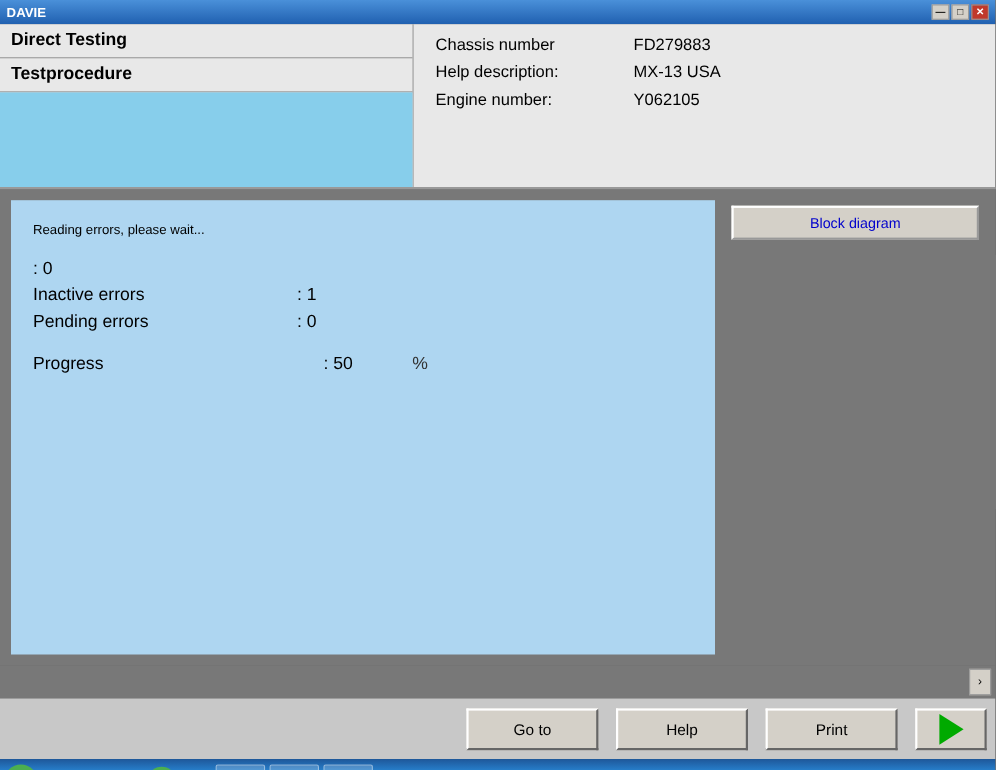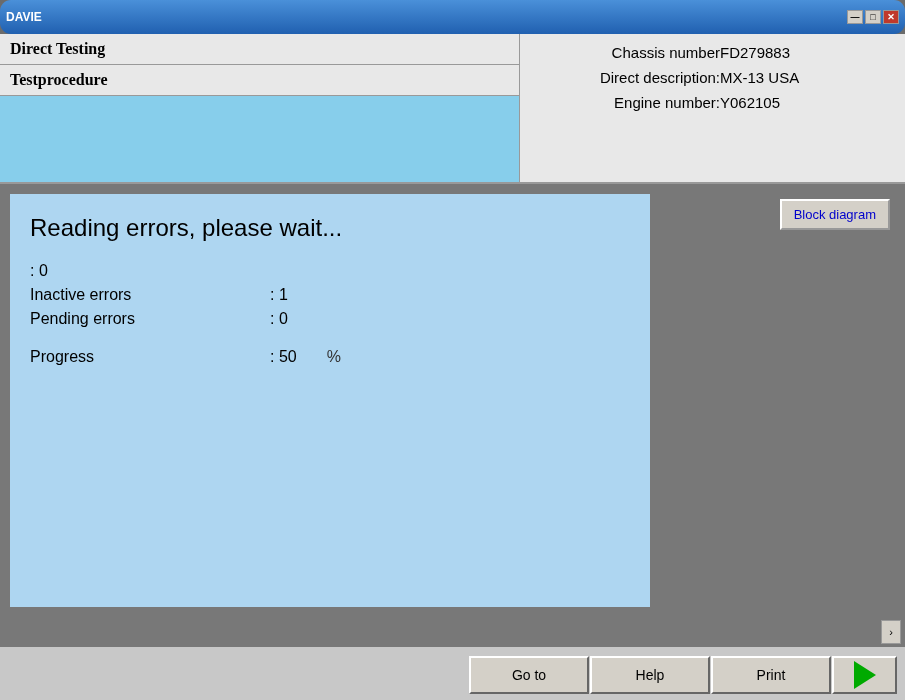--- a/index.html
+++ b/index.html
@@ -7,29 +7,28 @@
       width: 905px;
       height: 700px;
       overflow: hidden;
       font-family: Arial, sans-serif;
       font-size: 14px;
       background: #6b6b6b;
     }
 
     
     #titlebar {
-      height: 34px;
+      height: 22px;
       background: linear-gradient(to bottom, #4a90d9, #2060b0);
       display: flex;
       align-items: center;
       padding: 0 6px;
       color: white;
       font-size: 12px;
       font-weight: bold;
-      border-radius: 11px;
     }
     #titlebar-controls {
       margin-left: auto;
       display: flex;
       gap: 2px;
     }
     .title-btn {
       width: 16px;
       height: 14px;
       font-size: 9px;
@@ -44,25 +43,24 @@
     .title-btn-close { background: #c0392b; color: white; }
 
     
     #header {
       display: flex;
       height: 150px;
       background: #e8e8e8;
       border-bottom: 2px solid #999;
     }
     #header-left {
-      width: 520px;
+      width: 376px;
       border-right: 1px solid #999;
       display: flex;
       flex-direction: column;
-      font-family: Liberation Serif, serif;
     }
     #header-title {
       padding: 6px 10px;
       font-size: 16px;
       font-weight: bold;
       border-bottom: 1px solid #999;
     }
     #header-subtitle {
       padding: 6px 10px;
       font-size: 16px;
@@ -72,21 +70,20 @@
     #header-blue {
       flex: 1;
       background: #87ceeb;
     }
     #header-right {
       flex: 1;
       padding: 10px 20px;
       display: flex;
       flex-direction: column;
       gap: 8px;
-      text-align: right;
     }
     .info-row {
       display: flex;
       align-items: baseline;
     }
     .info-label {
       font-size: 15px;
       min-width: 180px;
     }
     .info-value {
@@ -104,54 +101,54 @@
     }
 
     
     #reading-panel {
       width: 640px;
       background: #aed6f1;
       padding: 20px;
       font-size: 16px;
     }
     #reading-title {
-      font-size: 24px;
+      font-size: 12px;
       margin-bottom: 20px;
     }
     .error-row {
       display: flex;
       margin-bottom: 6px;
     }
     .error-label {
       min-width: 240px;
     }
     .error-value {
       font-weight: normal;
     }
     #progress-row {
       display: flex;
       margin-top: 20px;
       align-items: center;
+      gap: 24px;
     }
     #progress-label {
       min-width: 240px;
     }
     #progress-value {
       margin-right: 30px;
     }
     #progress-pct {
       color: #333;
     }
 
     
     #right-panel {
       flex: 1;
       display: flex;
       flex-direction: column;
-      align-items: flex-end;
       padding: 5px;
     }
     #block-diagram-btn {
       padding: 6px 12px;
       background: #d4d0c8;
       border: 2px solid #999;
       border-top-color: #fff;
       border-left-color: #fff;
       cursor: pointer;
       font-size: 13px;
@@ -195,21 +192,21 @@
       min-width: 120px;
       background: #d4d0c8;
       border: 2px solid #fff;
       border-bottom-color: #666;
       border-right-color: #666;
       cursor: pointer;
       font-size: 14px;
       display: flex;
       align-items: center;
       justify-content: center;
-      margin-right: 1px;
+      margin-right: 16px;
     }
     .toolbar-btn-green {
       height: 38px;
       min-width: 65px;
       background: #d4d0c8;
       border: 2px solid #fff;
       border-bottom-color: #666;
       border-right-color: #666;
       cursor: pointer;
       display: flex;
@@ -284,21 +281,21 @@
     <div id="header-title">Direct Testing</div>
     <div id="header-subtitle">Testprocedure</div>
     <div id="header-blue"></div>
   </div>
   <div id="header-right">
     <div class="info-row">
       <span class="info-label">Chassis number</span>
       <span class="info-value">FD279883</span>
     </div>
     <div class="info-row">
-      <span class="info-label">Direct description:</span>
+      <span class="info-label">Help description:</span>
       <span class="info-value">MX-13 USA</span>
     </div>
     <div class="info-row">
       <span class="info-label">Engine number:</span>
       <span class="info-value">Y062105</span>
     </div>
   </div>
 </div>
 
 <div id="main">

